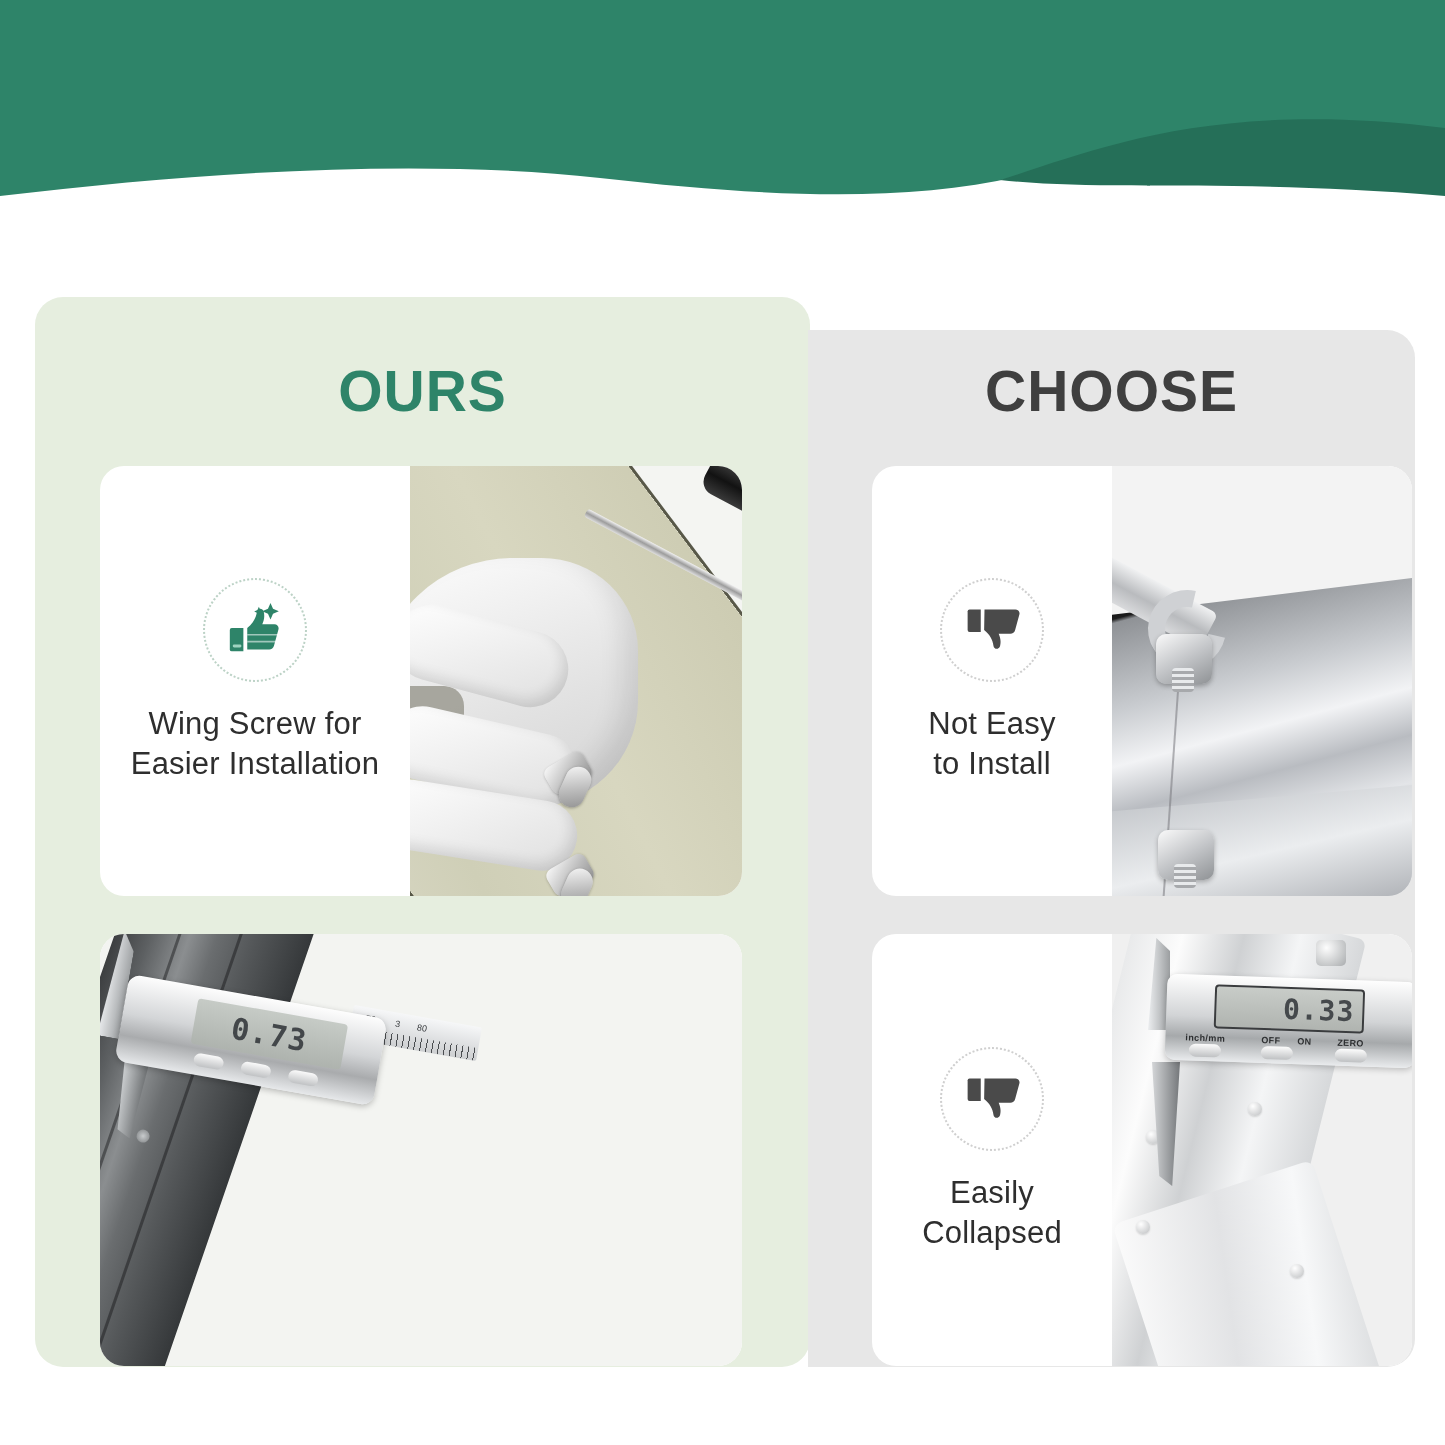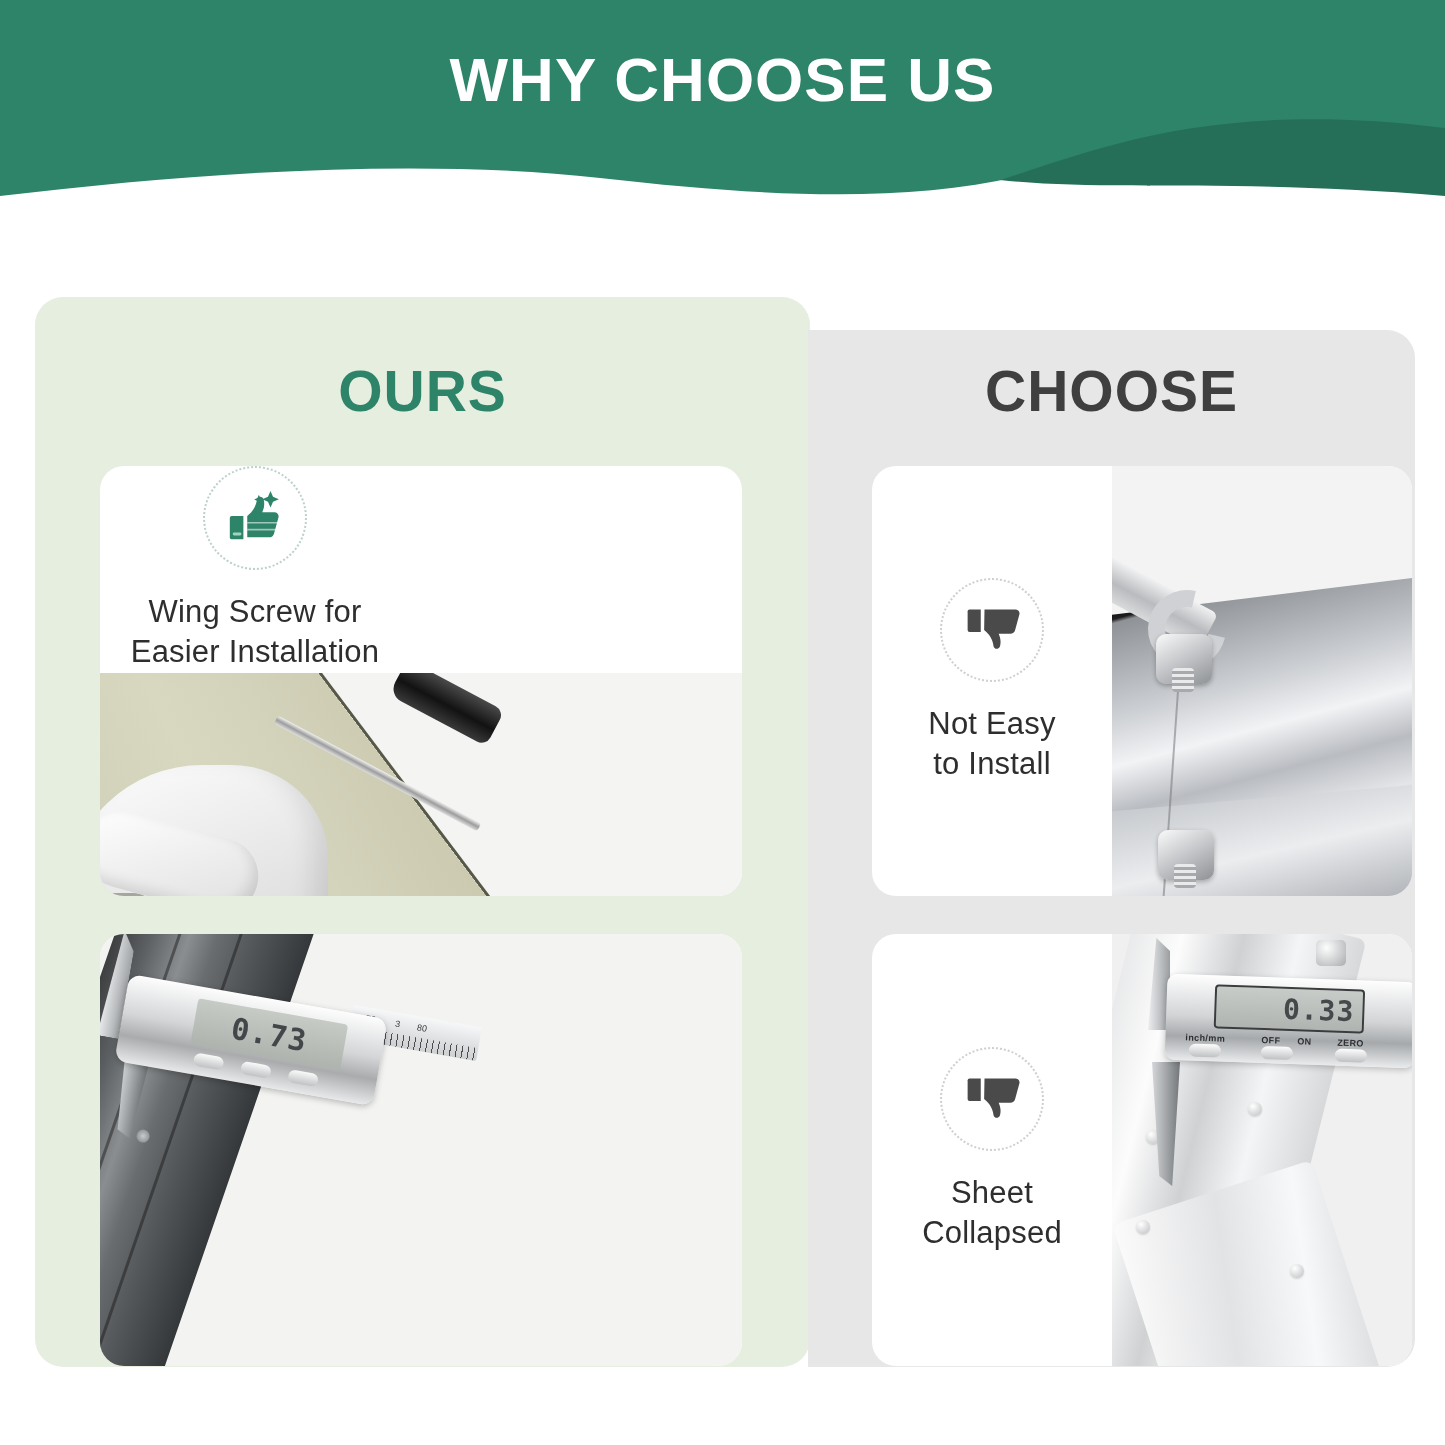--- a/index.html
+++ b/index.html
@@ -76,21 +76,21 @@
 
   
   .card {
     position: absolute;
     background: #ffffff;
     border-radius: 24px;
     overflow: hidden;
     display: flex;
     align-items: stretch;
   }
-  .card-ours-1 { left: 100px; top: 466px;  width: 642px; height: 430px; flex-direction: column; }
+  .card-ours-1 { left: 100px; top: 466px;  width: 642px; height: 430px; }
   .card-ours-2 { left: 100px; top: 934px;  width: 642px; height: 432px; }
   .card-oth-1  { left: 872px; top: 466px;  width: 540px; height: 430px; }
   .card-oth-2  { left: 872px; top: 934px;  width: 540px; height: 432px; }
 
   .card-text-col {
     display: flex;
     flex-direction: column;
     align-items: center;
     justify-content: center;
     flex: 0 0 auto;
@@ -477,21 +477,20 @@
   }
 </style>
 </head>
 <body>
 
 <div class="header">
   <svg class="header-wave-svg" viewBox="0 0 1445 205" preserveAspectRatio="none">
     <path d="M0,0 H1445 V132 C1250,96 1130,150 1020,176 C900,204 760,196 600,178 C420,158 200,172 0,196 Z" fill="#2e8469"></path>
     <path d="M1000,180 C1090,152 1210,98 1445,128 L1445,196 C1230,178 1110,192 1000,180 Z" fill="#256f58"></path>
   </svg>
-  <div class="header-title">WHY CHOOSE US</div>
 </div>
 
 <div class="panel-ours"></div>
 <div class="panel-others"></div>
 
 <div class="panel-heading heading-ours">OURS</div>
 <div class="panel-heading heading-others">CHOOSE</div>
 
 <div class="card card-ours-1">
   <div class="card-text-col">
@@ -587,21 +586,21 @@
 
 <div class="card card-oth-2">
   <div class="card-text-col">
     <div class="badge">
       <svg width="60" height="60" viewBox="0 0 64 64">
         <path d="M8 10 h12 v24 H8 a2 2 0 0 1-2-2 V12 a2 2 0 0 1 2-2z" fill="#4a4a4a"></path>
         <path d="M24 10 h33 c3 0 5 2.6 4.2 5.4 l-4.6 16.8 c-0.6 2.2-2.6 3.8-5 3.8
                  h-12.5 c1.8 4 2.7 8 1.5 13 -1 4-6.4 4-7 0 -1-7-4-12-10-17 z" fill="#4a4a4a"></path>
       </svg>
     </div>
-    <div class="card-label">Sheet
+    <div class="card-label">Easily
 Collapsed</div>
   </div>
   <div class="card-img img-caliper-light">
     <div class="cl-post"></div>
     <div class="cl-post2"></div>
     <div class="cl-rivet" style="left:34px;  top:196px"></div>
     <div class="cl-rivet" style="left:24px;  top:286px"></div>
     <div class="cl-rivet" style="left:136px; top:168px"></div>
     <div class="cl-rivet" style="left:178px; top:330px"></div>
     <div class="cl-jaw-upper"></div>

